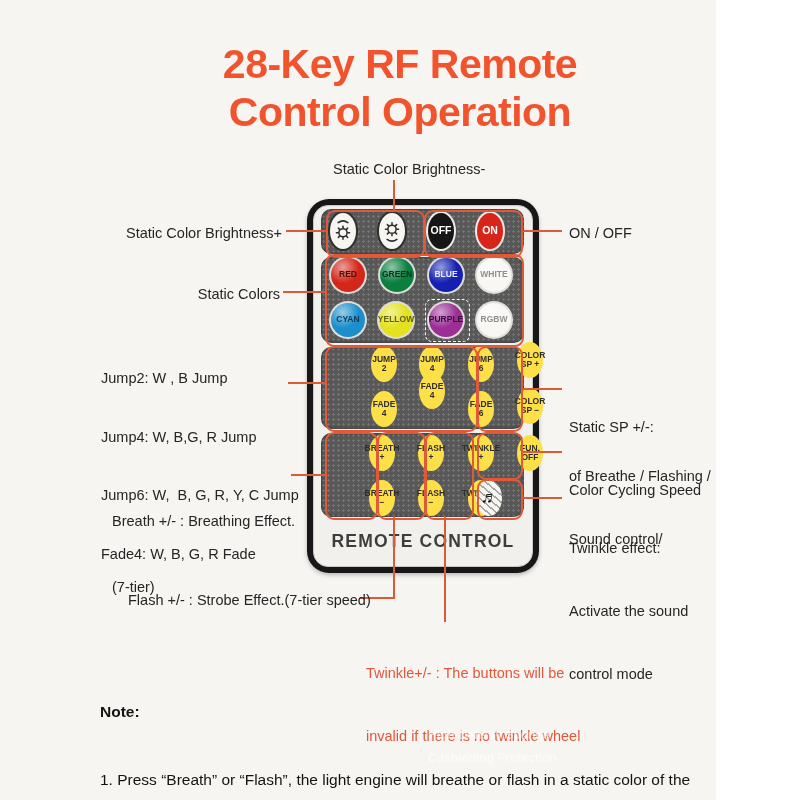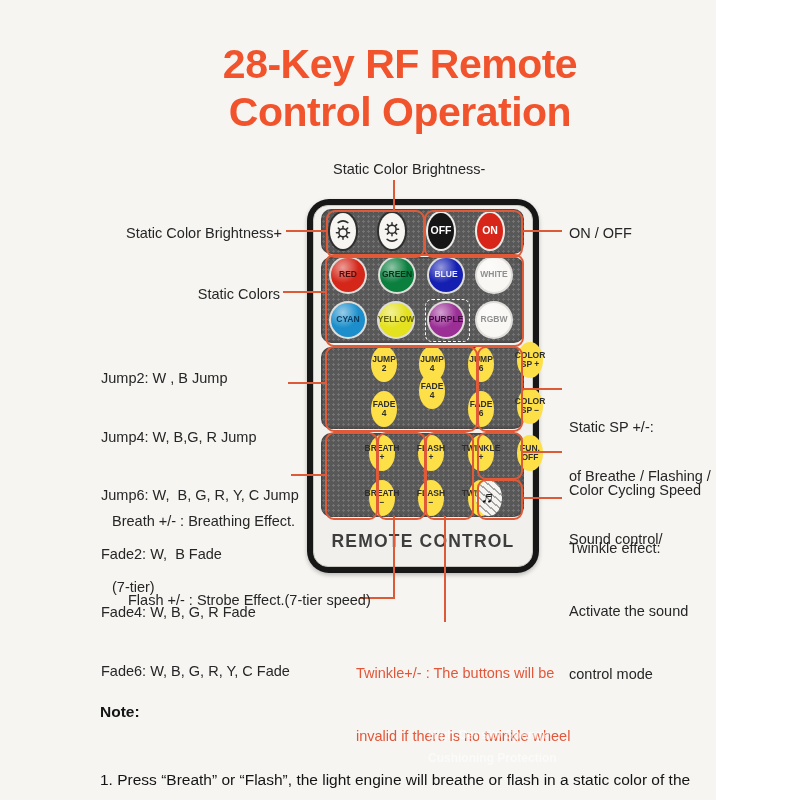--- a/index.html
+++ b/index.html
@@ -46,21 +46,21 @@
            color:#0d0d0d;font-size:17px;}
   .k-music span{transform:rotate(8deg);}
   
   .grp{position:absolute;border:2px solid #e05a38;border-radius:9px;}
   .grp-dash{position:absolute;border:1.6px dashed rgba(255,255,255,.95);border-radius:7px;}
   
   .ln{position:absolute;background:#dd5a36;}
   
   .lab{position:absolute;font-size:14.5px;color:#262626;white-space:pre;line-height:21px;}
   .lab-right{text-align:right;}
-  .lab-orange{color:#e2573a;}
+  .lab-orange{color:#e2573a;margin-left:10px;}
   .jumpblock{line-height:19.5px;}
   
   .note{position:absolute;left:100px;top:661px;font-size:15.5px;color:#141414;line-height:20.5px;white-space:pre;}
   .note .nh{font-weight:bold;margin-bottom:6px;}
   .watermark{position:absolute;left:428px;top:724px;font-size:12px;line-height:23px;
              color:rgba(255,255,255,.55);font-weight:bold;pointer-events:none;}
   svg{display:block;}
 </style>
 </head>
 <body>
@@ -232,23 +232,21 @@
   <div class="ln" style="left:444px;top:516px;width:2px;height:106px;"></div>
 
   <div class="lab" style="left:333px;top:159px;">Static Color Brightness-</div>
   <div class="lab lab-right" style="right:518px;top:223px;">Static Color Brightness+</div>
   <div class="lab lab-right" style="right:520px;top:284px;">Static Colors</div>
 
   <div class="lab jumpblock" style="left:101px;top:330px;">
     <div>Jump2: W , B Jump</div>
     <div>Jump4: W, B,G, R Jump</div>
     <div>Jump6: W,  B, G, R, Y, C Jump</div>
-    <div>Fade2: W,  B Fade</div>
     <div>Fade4: W, B, G, R Fade</div>
-    <div>Fade6: W, B, G, R, Y, C Fade</div>
   </div>
 
   <div class="lab" style="left:112px;top:466px;line-height:22px;">
     <div>Breath +/- : Breathing Effect.</div>
     <div>(7-tier)</div>
   </div>
 
   <div class="lab" style="left:569px;top:223px;">ON / OFF</div>
 
   <div class="lab" style="left:569px;top:375px;">

